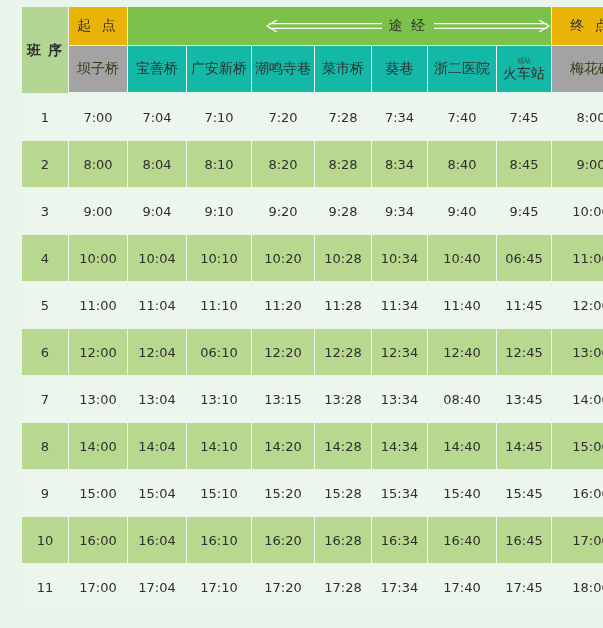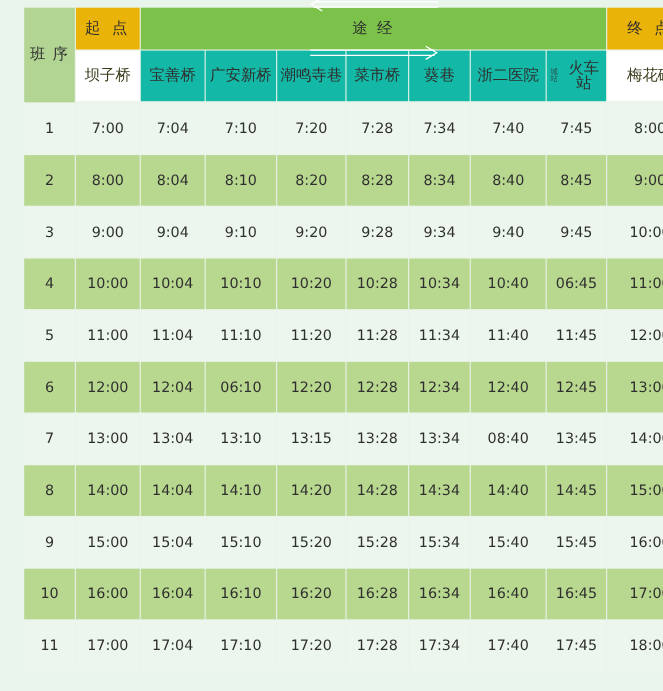--- a/index.html
+++ b/index.html
@@ -40,58 +40,58 @@
   .dir-band {
     background: #7cc24a;
     height: 38px;
     color: #ffffff;
     font-size: 14px;
     position: relative;
   }
   .dir-band .dir-inner {
     display: flex;
     align-items: center;
-    justify-content: center;
+    justify-content: flex-end;
     gap: 6px;
     height: 22px;
     letter-spacing: 2px;
-    flex-direction: column;
   }
   .arrow {
     display: block;
   }
   .arrow svg { display: block; }
 
   .hdr-tall {
     background: #b3d594;
     font-size: 14px;
     letter-spacing: 1px;
   }
   .hdr-tall.vertical {
     line-height: 1.35;
+    font-weight: bold;
   }
   .hdr-sub {
     background: #eab308;
     height: 38px;
     font-size: 14px;
     letter-spacing: 3px;
   }
 
   .station-row td {
     background: #14b8a6;
     height: 46px;
     font-size: 14px;
   }
   .station-row td.terminal {
-    background: #ffffff;
+    background: #a3a3a3;
     color: #3a3a1a;
   }
   .sup-wrap {
     display: flex;
-    flex-direction: row;
+    flex-direction: column;
     align-items: center;
     justify-content: center;
     line-height: 1;
   }
   .sup-wrap .sup {
     font-size: 7px;
     opacity: .7;
     margin-bottom: 1px;
     letter-spacing: 0;
   }

